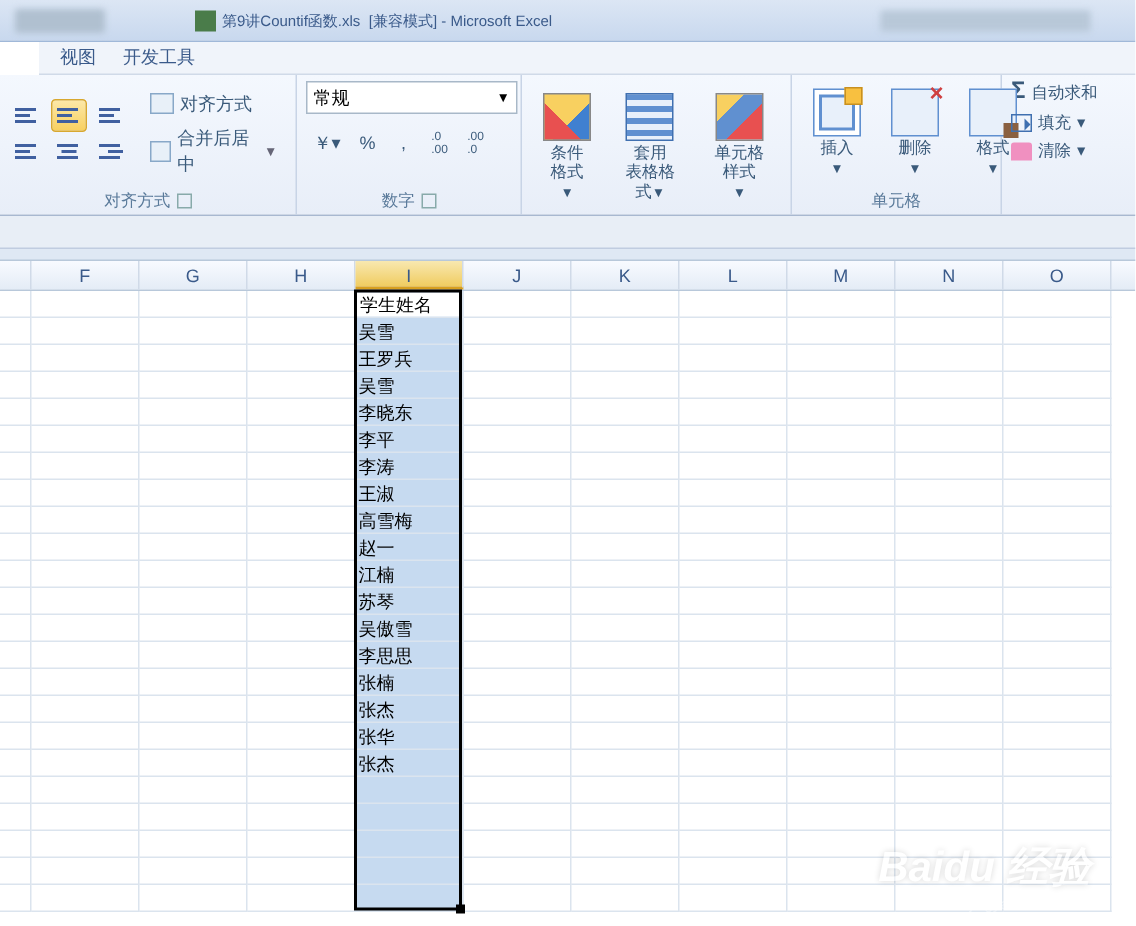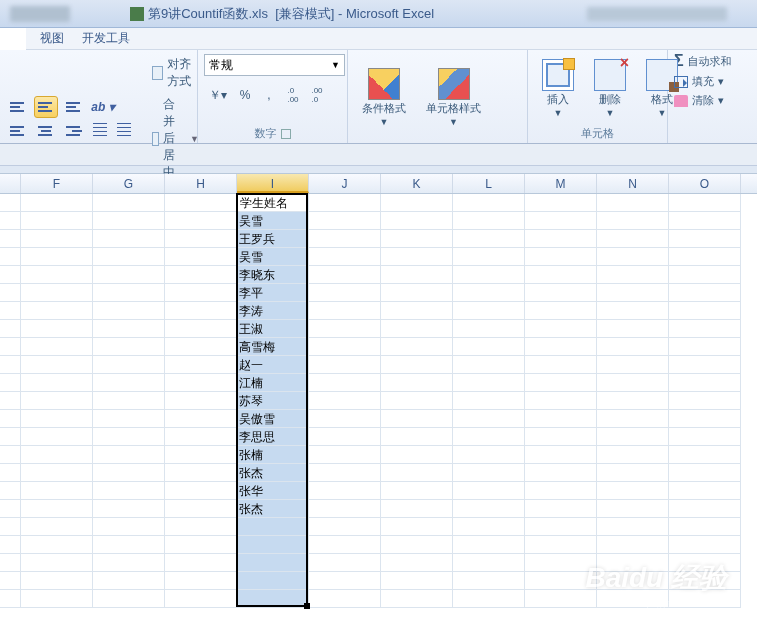--- a/index.html
+++ b/index.html
@@ -1,21 +1,21 @@
 <!DOCTYPE html>
 <html><head>
   <meta charset="utf-8">
   <style>
     * { margin: 0; padding: 0; box-sizing: border-box; }
     body { font-family: "Microsoft YaHei", "SimSun", Arial, sans-serif; font-size: 12px; background: #fff; overflow: hidden; width: 757px; height: 617px; position: relative; }
     
     .title-bar { height: 28px; background: linear-gradient(#dce6f4, #c8d8ee); display: flex; align-items: center; padding: 0 10px; border-bottom: 1px solid #a0b8d8; }
     .title-bar .blur-left { width: 60px; height: 16px; background: #b0c0d0; border-radius: 2px; filter: blur(2px); margin-right: 60px; }
     .title-bar .doc-icon { width: 14px; height: 14px; background: #4a7c4a; margin-right: 4px; }
-    .title-text { color: #3a5a8a; font-size: 13px; }
+    .title-text { color: #3a5a8a; font-size: 10px; }
     .title-bar .blur-right { width: 140px; height: 14px; background: #b8c8d8; border-radius: 2px; filter: blur(2px); margin-left: auto; margin-right: 20px; }
     
     .menu-bar { height: 22px; background: #f0f4fa; display: flex; align-items: center; padding: 0 14px; gap: 18px; border-bottom: 1px solid #d0dae8; margin-left: 26px; }
     .menu-item { color: #3a5a8a; cursor: pointer; }
     
     .ribbon { height: 94px; background: linear-gradient(#f4f8fe, #e8eef8); border-bottom: 1px solid #a8b8d0; display: flex; }
     .ribbon-group { border-right: 1px solid #c8d4e6; display: flex; flex-direction: column; padding: 4px 6px 0; }
     .ribbon-group-content { flex: 1; display: flex; align-items: center; gap: 4px; }
     .ribbon-group-label { text-align: center; color: #5a7a9a; font-size: 11px; padding: 2px 0; display: flex; justify-content: center; align-items: center; gap: 4px; }
     .ribbon-group-label .launcher { width: 10px; height: 10px; border: 1px solid #8aa; cursor: pointer; }
@@ -135,27 +135,20 @@
             <div class="line l1"></div>
             <div class="line l2"></div>
             <div class="line l3"></div>
           </div>
         <div class="align-btn">
             <div class="line l1"></div>
             <div class="line l2" style="margin-left:auto"></div>
             <div class="line l3"></div>
           </div>
       </div>
-      <div class="btn-stack">
-        <div class="orient-btn">ab ▾</div>
-        <div style="display:flex">
-          <div class="indent-btn"></div>
-          <div class="indent-btn"></div>
-        </div>
-      </div>
       <div class="wrap-merge">
         <div class="wrap-btn">
             <span class="icon"></span>
             <span>对齐方式</span>
           </div>
         <div class="wrap-btn">
             <span class="icon"></span>
             <span>合并后居中</span>
             <span class="dd">▼</span>
           </div>
@@ -185,20 +178,25 @@
         <span>数字</span>
         <span class="launcher"></span>
       </div>
   </div>
 
   <div class="ribbon-group" style="width:180px">
     <div class="ribbon-group-content">
       <div class="big-btn">
           <div class="icon icon-cond"></div>
           <div class="label"><span>条件格式</span><br><span class="dd">▼</span></div>
+        </div>
+      <div class="big-btn">
+          <div class="icon icon-table"></div>
+          <div class="label"><span style="white-space:pre-line">套用
+表格格式</span><span class="dd">▼</span></div>
         </div>
       <div class="big-btn">
           <div class="icon icon-cellstyle"></div>
           <div class="label"><span>单元格样式</span><br><span class="dd">▼</span></div>
         </div>
     </div>
   </div>
 
   <div class="ribbon-group" style="width:140px">
     <div class="ribbon-group-content">

